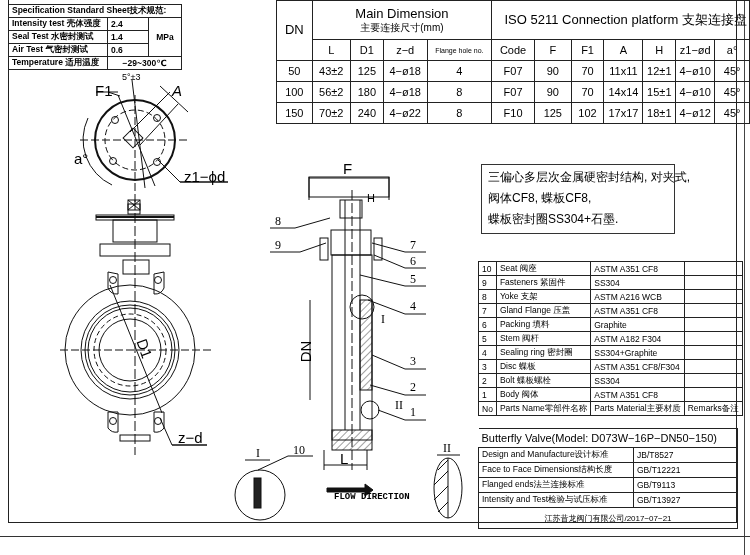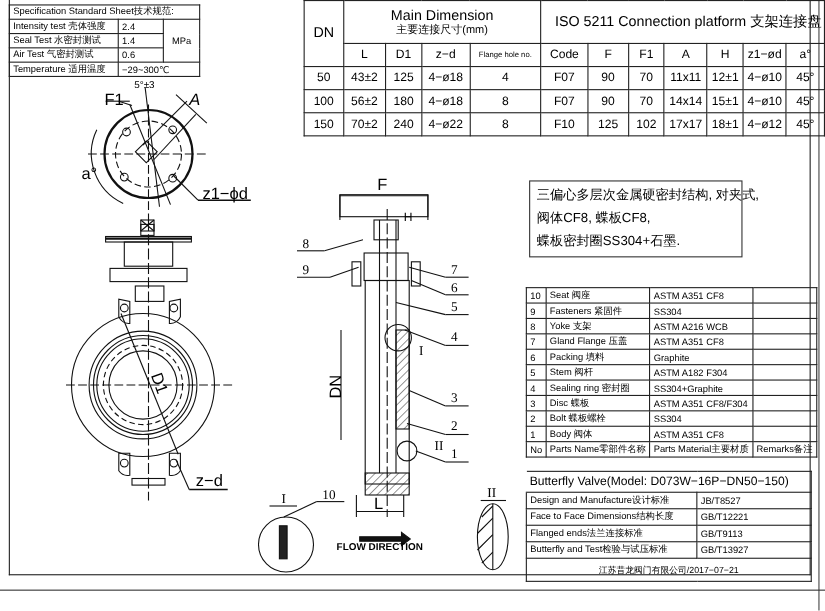--- a/index.html
+++ b/index.html
@@ -3,21 +3,21 @@
 <meta charset="utf-8">
 <style>
   html,body{margin:0;padding:0;background:#fff;}
   body{width:750px;height:555px;position:relative;overflow:hidden;font-family:"Liberation Sans","DejaVu Sans",sans-serif;color:#000;}
   .frame{position:absolute;left:8px;top:0;width:729px;height:523px;border-left:1.5px solid #222;border-right:1.5px solid #222;border-bottom:1.5px solid #222;box-sizing:border-box;}
   .outer-right{position:absolute;left:744px;top:0;width:0;height:555px;border-left:1px solid #444;}
   .outer-bottom{position:absolute;left:0;top:536px;width:750px;border-top:1px solid #333;}
   table{border-collapse:collapse;position:absolute;}
   td,th{border:1px solid #222;padding:0 3px;font-weight:normal;white-space:nowrap;}
   .spec{left:8px;top:4px;font-size:8.5px;}
-  .spec td{height:12px;}
+  .spec td{height:12px;font-weight:bold;}
   .main{left:276px;top:0;font-size:11px;text-align:center;}
   .main td{height:20px;padding:0 2px;margin-left:21px;}
   .main .hdr{height:38px;font-size:13px;line-height:1.1;}
   .main .sm{font-size:7px;}
   .note{position:absolute;left:481px;top:164px;width:194px;height:70px;border:1.2px solid #333;font-size:12px;line-height:21px;padding:2px 6px;box-sizing:border-box;}
   .note div{white-space:nowrap;}
   .parts{left:478px;top:261px;font-size:8.5px;width:260px;}
   .parts td{height:13px;}
   .tb{left:478px;top:428px;font-size:8.5px;width:260px;}
   .tb td{height:14px;}
@@ -48,21 +48,21 @@
   <tr>
     <td>Seal Test 水密封测试</td>
     <td>1.4</td>
   </tr>
   <tr>
     <td>Air Test  气密封测试</td>
     <td>0.6</td>
   </tr>
   <tr>
     <td>Temperature 适用温度</td>
-    <td colspan="2" style="text-align:left">−29~300℃</td>
+    <td colspan="2" style="text-align:center">−29~300℃</td>
   </tr>
 </tbody>
   </table>
 
 <table class="main">
   <tbody>
       <tr>
     <td rowspan="2" class="hdr" style="width:33px">DN</td>
     <td colspan="4" class="hdr">
       <div>Main Dimension</div>
@@ -216,21 +216,21 @@
       </tr>
   <tr>
         <td>Face to Face Dimensions结构长度</td>
         <td>GB/T12221</td>
       </tr>
   <tr>
         <td>Flanged ends法兰连接标准</td>
         <td>GB/T9113</td>
       </tr>
   <tr>
-        <td>Butterfly and Test检验与试压标准</td>
+        <td>Intensity and Test检验与试压标准</td>
         <td>GB/T13927</td>
       </tr>
   <tr>
         <td colspan="2" class="ftr">江苏昔龙阀门有限公司/2017−07−21</td>
       </tr>
 </tbody>
   </table>
 
 <svg width="750" height="555" stroke="#111" fill="none" stroke-width="1">
 
@@ -371,13 +371,13 @@
 <div class="lbl ser" style="left:410px;top:299px">4</div>
 <div class="lbl ser" style="left:381px;top:312px">I</div>
 <div class="lbl ser" style="left:410px;top:354px">3</div>
 <div class="lbl ser" style="left:410px;top:380px">2</div>
 <div class="lbl ser" style="left:395px;top:398px">II</div>
 <div class="lbl ser" style="left:410px;top:405px">1</div>
 
 <div class="lbl ser" style="left:256px;top:446px">I</div>
 <div class="lbl ser" style="left:293px;top:443px">10</div>
 <div class="lbl ser" style="left:443px;top:441px">II</div>
-<div class="lbl" style="left:306px;top:492px;font-size:9px;font-weight:bold;font-family:Liberation Sans, sans-serif">FLOW DIRECTION</div>
+<div class="lbl" style="left:334px;top:492px;font-size:9px;font-weight:bold;font-family:Liberation Mono, monospace">FLOW DIRECTION</div>
 
 </body></html>

